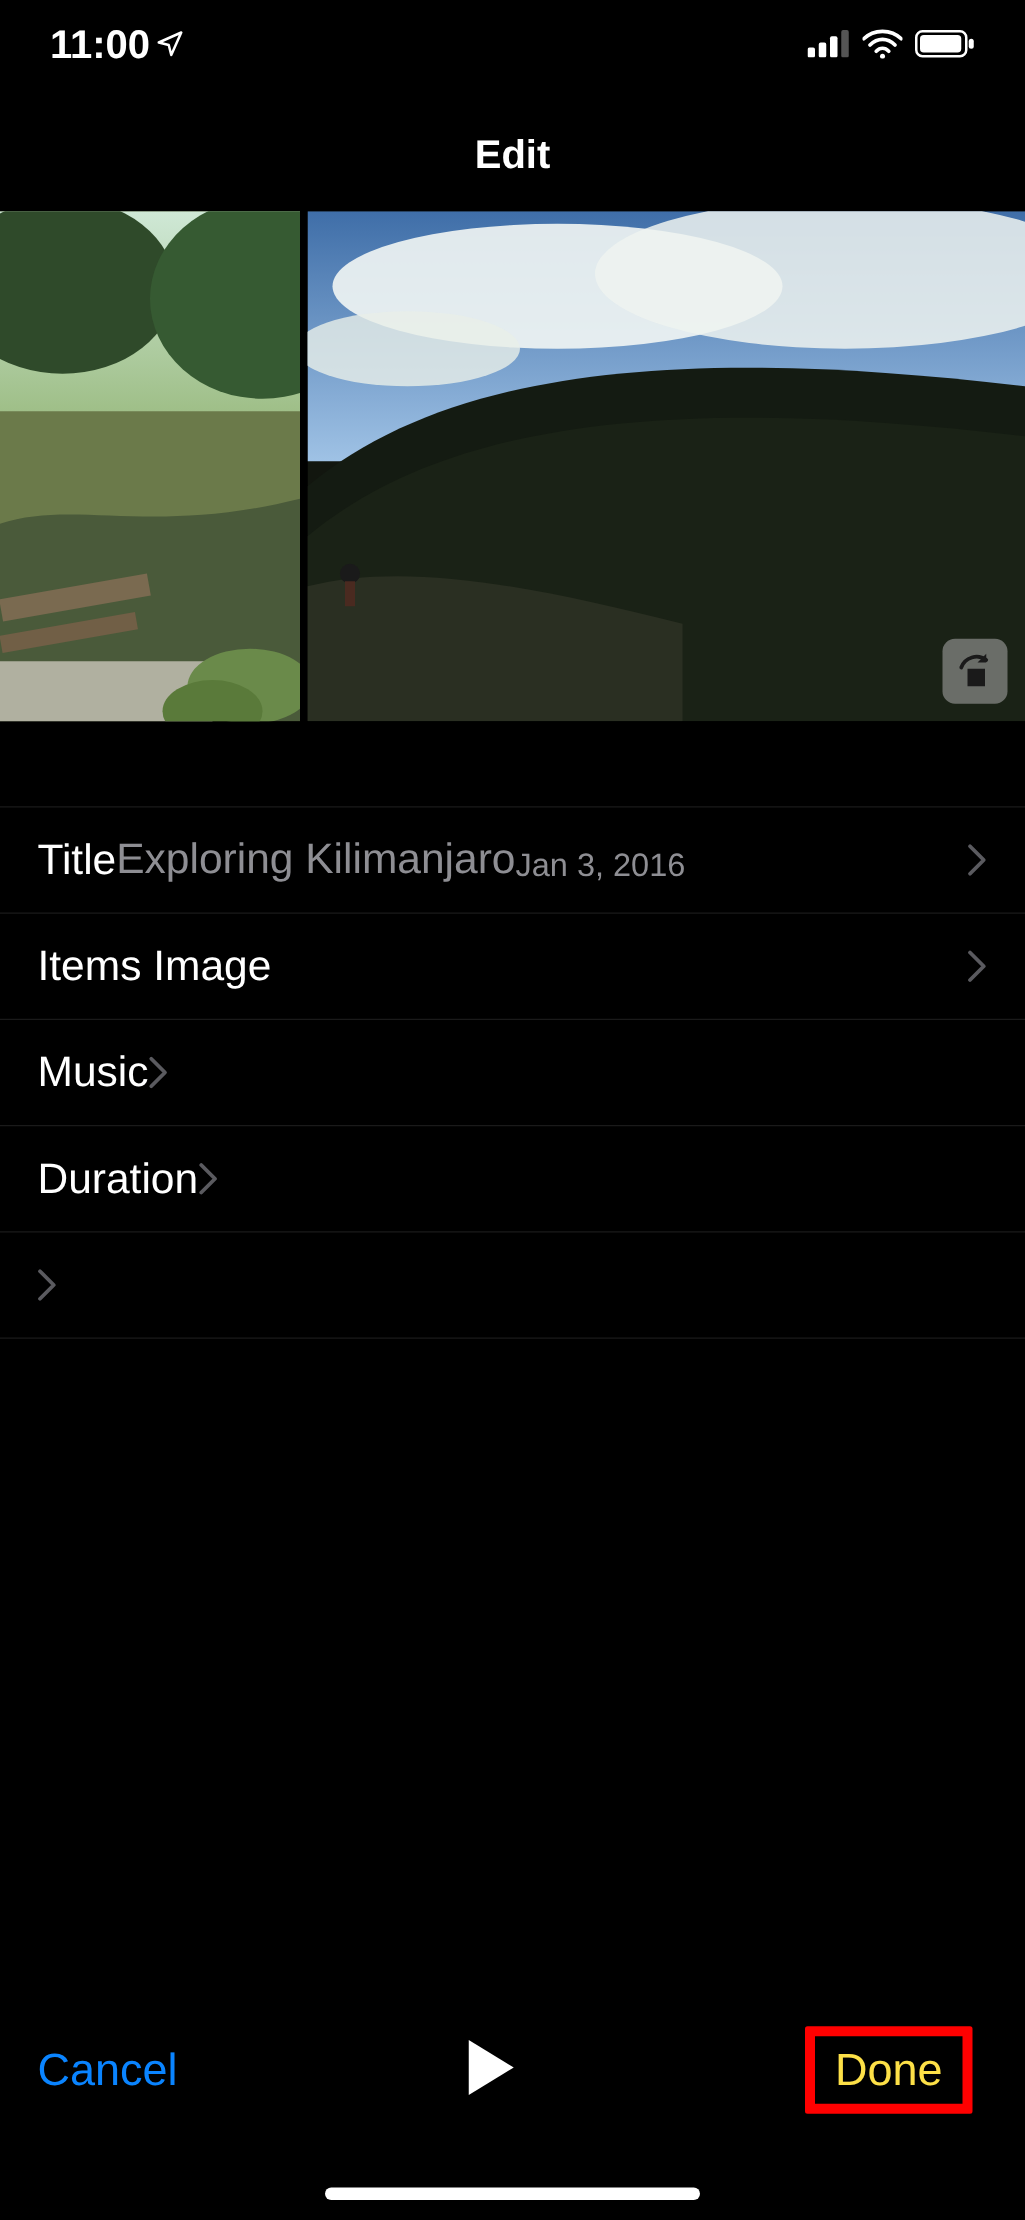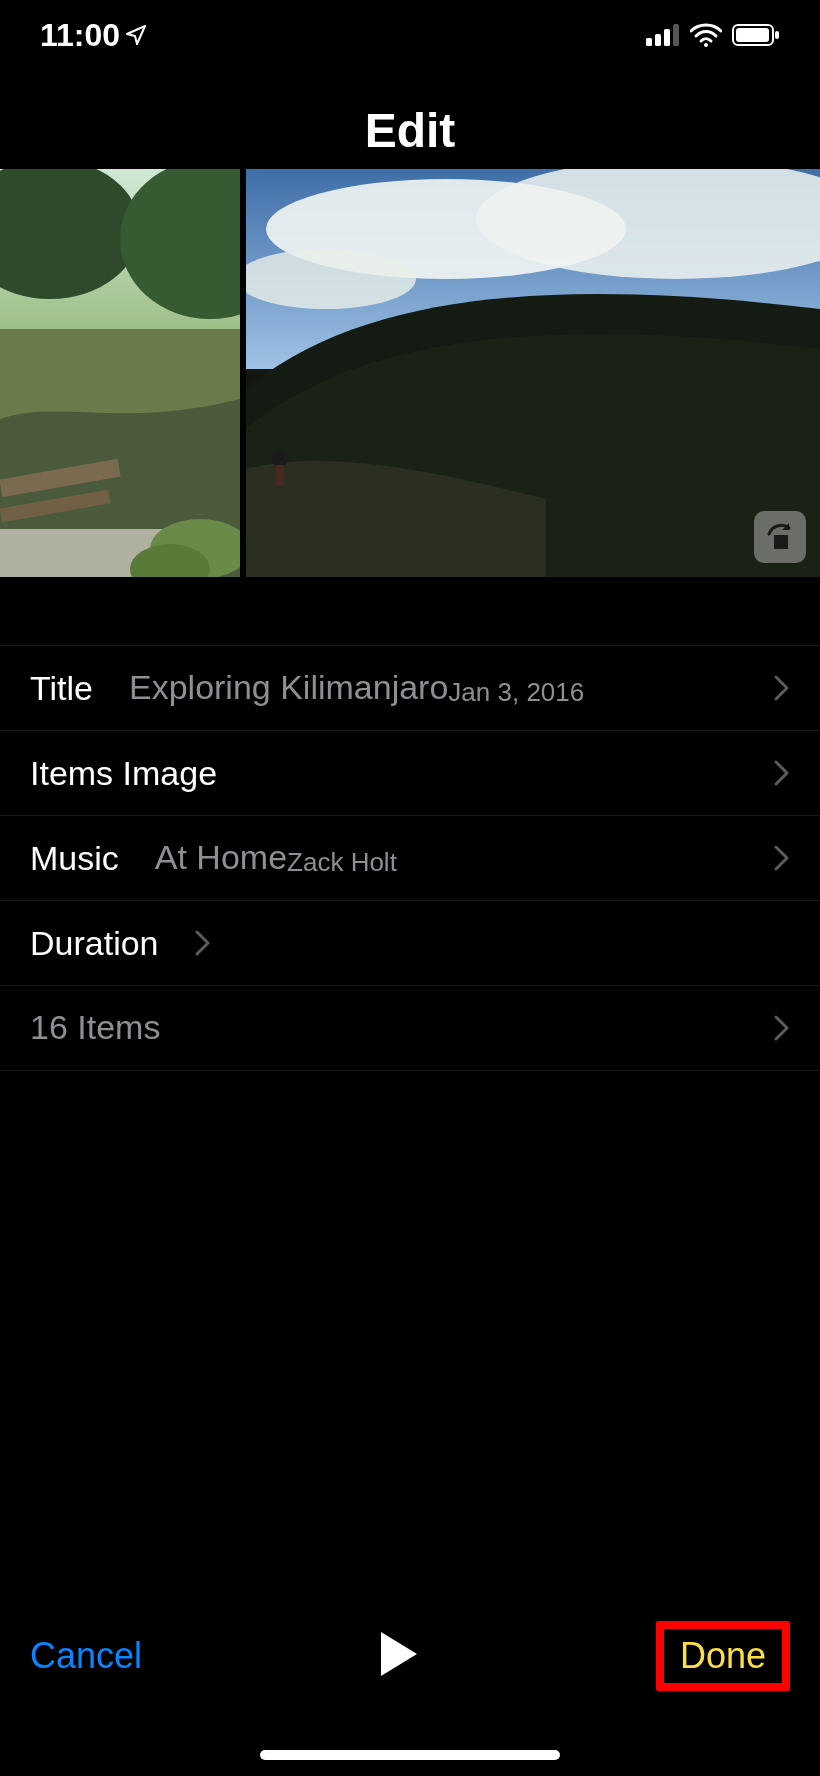--- a/index.html
+++ b/index.html
@@ -28,23 +28,23 @@
     .status-left { display: flex; align-items: center; gap: 4px; text-align: center; }
     .status-right { display: flex; align-items: center; gap: 10px; }
     .loc-icon svg, .status-right svg { display: block; }
 
     
     .header {
       position: absolute;
       top: 88px; left: 0; right: 0;
       height: 70px;
       display: flex;
-      align-items: flex-end;
+      align-items: center;
       justify-content: center;
-      font-size: 48px;
+      font-size: 32px;
       font-weight: 600;
     }
 
     
     .preview {
       position: absolute;
       top: 169px; left: 0;
       width: 820px; height: 408px;
       display: flex;
       gap: 6px;
@@ -69,21 +69,20 @@
       top: 645px; left: 0; right: 0;
       border-top: 1px solid #1a1a1a;
     }
     .row {
       display: flex;
       align-items: center;
       padding: 0 30px;
       min-height: 85px;
       border-bottom: 1px solid #1a1a1a;
       position: relative;
-      gap: 36px;
     }
     .row.tall { min-height: 85px; padding-top: 12px; padding-bottom: 12px; }
     .row-label {
       font-size: 34px;
       flex: 0 0 auto;
     }
     .row-value {
       flex: 1;
       text-align: right;
       color: #8e8e93;
@@ -100,21 +99,21 @@
     }
     .chev {
       color: #5a5a5f;
       flex: 0 0 auto;
     }
     .chev svg { display: block; }
 
     
     .toolbar {
       position: absolute;
-      left: 0; right: 0;
+      left: 0; right: 12px;
       bottom: 60px;
       height: 120px;
       display: flex;
       align-items: center;
       justify-content: space-between;
       padding: 0 30px;
     }
     .tb-cancel {
       color: #0a84ff;
       font-size: 36px;
@@ -256,44 +255,37 @@
     <span class="row-value"></span>
     <span class="chev">
       <svg width="16" height="26" viewBox="0 0 16 26">
           <path d="M2 2 L13 13 L2 24" fill="none" stroke="#5a5a5f" stroke-width="3" stroke-linecap="round" stroke-linejoin="round"></path>
         </svg>
     </span>
   </div>
 
   <div class="row tall">
     <span class="row-label">Music</span>
-    <span class="row-value">
-      <span>At Home</span>
-      <span class="row-sub">Zack Holt</span>
-    </span>
     <span class="chev">
       <svg width="16" height="26" viewBox="0 0 16 26">
           <path d="M2 2 L13 13 L2 24" fill="none" stroke="#5a5a5f" stroke-width="3" stroke-linecap="round" stroke-linejoin="round"></path>
         </svg>
     </span>
   </div>
 
   <div class="row">
     <span class="row-label">Duration</span>
     <span class="chev">
       <svg width="16" height="26" viewBox="0 0 16 26">
           <path d="M2 2 L13 13 L2 24" fill="none" stroke="#5a5a5f" stroke-width="3" stroke-linecap="round" stroke-linejoin="round"></path>
         </svg>
     </span>
   </div>
 
   <div class="row">
-    <span class="row-value">
-      <span>16 Items</span>
-    </span>
     <span class="chev">
       <svg width="16" height="26" viewBox="0 0 16 26">
           <path d="M2 2 L13 13 L2 24" fill="none" stroke="#5a5a5f" stroke-width="3" stroke-linecap="round" stroke-linejoin="round"></path>
         </svg>
     </span>
   </div>
 
 </div>
 
 <div class="toolbar">

